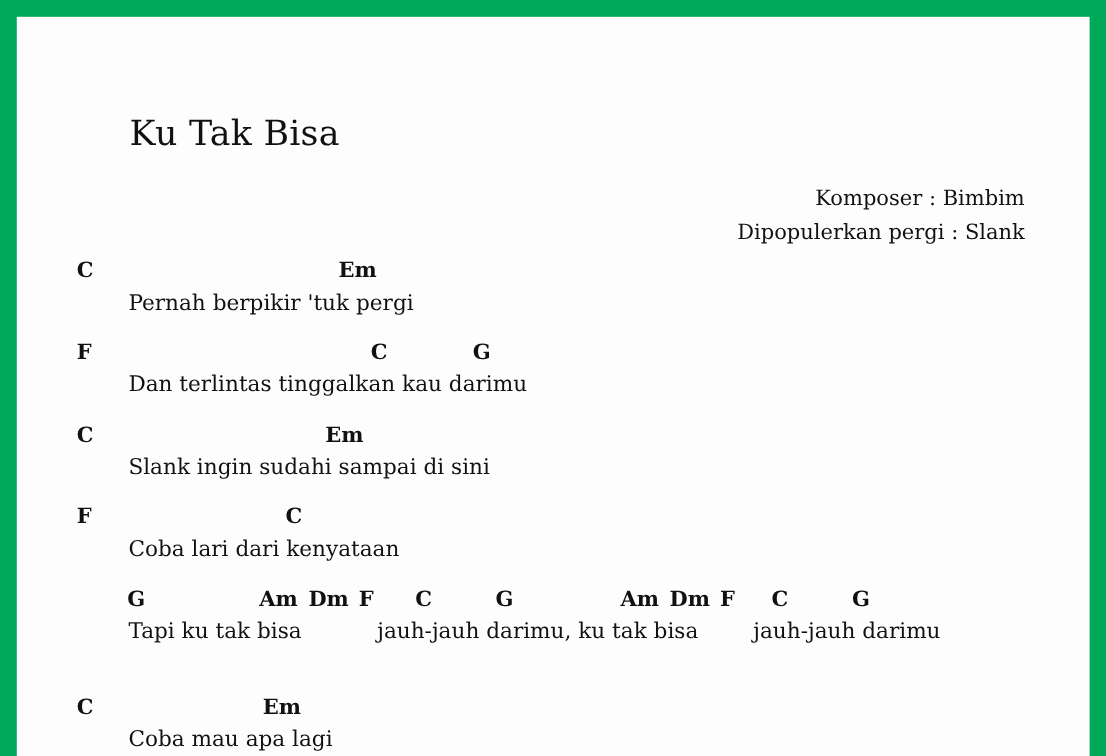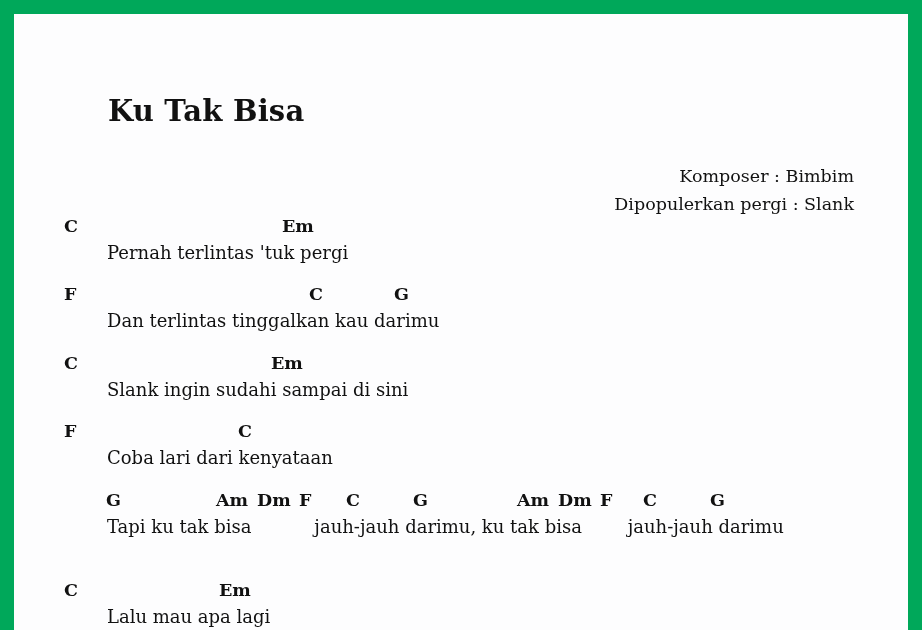--- a/index.html
+++ b/index.html
@@ -9,26 +9,26 @@
       position: relative;
       font-family: "DejaVu Serif", "Liberation Serif", serif;
       color: #111;
     }
     .page {
       position: absolute; left: 14px; top: 14px; right: 14px; bottom: -20px;
       background: #fdfdfe;
     }
     .title {
       position: absolute; left: 94px; top: 80px;
-      font-size: 29px; font-weight: bold; margin: 0;
+      font-size: 29px; font-weight: normal; margin: 0;
       letter-spacing: 0.2px;
       text-align: center;
     }
     .meta {
-      position: absolute; right: 54px; top: 148px;
+      position: absolute; right: 54px; top: 138px;
       text-align: right; font-size: 17.5px; line-height: 28px;
     }
     .block { position: absolute; left: 0; width: 100%; height: 60px; }
     .chord {
       position: absolute; top: 0; font-weight: bold; font-size: 17.5px;
       white-space: nowrap;
     }
     .lyric {
       position: absolute; top: 26px; left: 93px; font-size: 18px;
       white-space: pre;
@@ -40,21 +40,21 @@
 <div class="page">
   <h1 class="title">Ku Tak Bisa</h1>
   <div class="meta">
     <div>Komposer : Bimbim</div>
     <div>Dipopulerkan pergi : Slank</div>
   </div>
   <div id="verses">
       <div class="block" style="top: 202px;">
         <span class="chord" style="left: 50px;">C</span>
         <span class="chord" style="left: 268px;">Em</span>
-        <div class="lyric">Pernah terlintas 'tuk pergi</div>
+        <div class="lyric">Pernah berpikir 'tuk pergi</div>
       </div>
       <div class="block" style="top: 270px;">
         <span class="chord" style="left: 50px;">F</span>
         <span class="chord" style="left: 295px;">C</span>
         <span class="chord" style="left: 380px;">G</span>
         <div class="lyric">Dan terlintas tinggalkan kau darimu</div>
       </div>
       <div class="block" style="top: 339px;">
         <span class="chord" style="left: 50px;">C</span>
         <span class="chord" style="left: 257px;">Em</span>
@@ -75,16 +75,16 @@
         <span class="chord" style="left: 503px;">Am</span>
         <span class="chord" style="left: 544px;">Dm</span>
         <span class="chord" style="left: 586px;">F</span>
         <span class="chord" style="left: 629px;">C</span>
         <span class="chord" style="left: 696px;">G</span>
         <div class="lyric">Tapi ku tak bisa           jauh-jauh darimu, ku tak bisa        jauh-jauh darimu</div>
       </div>
       <div class="block" style="top: 566px;">
         <span class="chord" style="left: 50px;">C</span>
         <span class="chord" style="left: 205px;">Em</span>
-        <div class="lyric">Lalu mau apa lagi</div>
+        <div class="lyric">Coba mau apa lagi</div>
       </div>
     </div>
 </div>
 
 </body></html>

